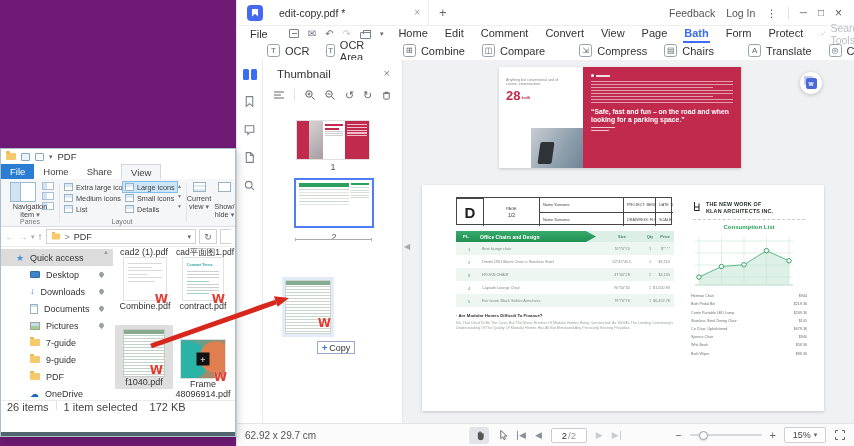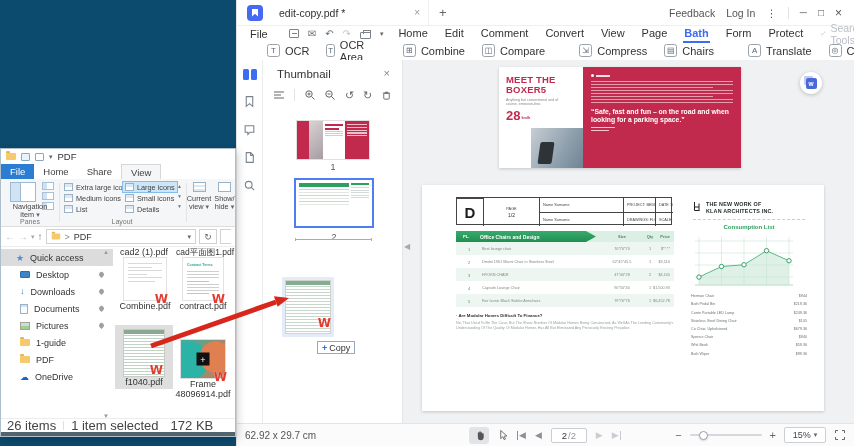--- a/index.html
+++ b/index.html
@@ -1,17 +1,17 @@
 <!DOCTYPE html>
 <html><head>
 <meta charset="utf-8">
 <style>
 *{margin:0;padding:0;box-sizing:border-box}
 body{font-family:"Liberation Sans",sans-serif;background:#fff}
-.canvas{position:relative;width:854px;height:446px;background:#0c4a6e;overflow:hidden;user-select:none}
+.canvas{position:relative;width:854px;height:446px;background:#701a75;overflow:hidden;user-select:none}
 svg{display:block}
 
 .pdfwin{position:absolute;left:236px;top:0;width:618px;height:446px;background:#fff;border-left:1px solid #e3e3e3}
 .ptitle{position:absolute;left:0;top:0;right:0;height:26px;display:flex;align-items:center;border-bottom:1px solid #efefef}
 .logo{width:16px;height:16px;border-radius:4px;background:#4569f0;margin:0 8px 0 10px;position:relative;flex:0 0 auto}
 .logo:after{content:"";position:absolute;left:5px;top:4px;width:6px;height:8px;background:#fff;clip-path:polygon(0 0,100% 0,100% 100%,50% 65%,0 100%)}
 .ptab{display:flex;align-items:center;width:158px;height:100%;font-size:10.5px;color:#333;border-right:1px solid #efefef;padding:0 8px}
 .ptab .x{margin-left:auto;color:#999;font-size:10px}
 .newtab{color:#666;font-size:13px;margin-left:10px}
 .pt-right{margin-left:auto;display:flex;align-items:center;gap:11px;padding-right:12px;font-size:10.5px;color:#555}
@@ -178,21 +178,21 @@
 .btntext{position:absolute;text-align:center;line-height:8px}
 .eaddr{height:20px;display:flex;align-items:center;gap:3px;padding:0 4px;border-bottom:1px solid #ededed;font-size:9.5px;color:#555}
 .aarr{color:#c0c2c5;font-size:10px;line-height:1}
 .aup{color:#6f7377;font-size:10px;line-height:1}
 .pathbox{flex:1;height:15px;border:1px solid #d2d2d2;display:flex;align-items:center;gap:4px;padding:0 4px;font-size:9px;color:#333}
 .pathbox .spc{flex:1}
 .refbox{width:18px;height:15px;border:1px solid #d2d2d2;display:flex;align-items:center;justify-content:center;color:#666;font-size:9px}
 .srchbox{width:11px;height:15px;border:1px solid #d2d2d2;border-right:none}
 .emain{position:absolute;left:0;top:98px;height:173px;right:0;display:flex;overflow:hidden}
 .esb{width:112px;position:relative;padding-top:2px;font-size:9px;color:#333}
-.srow{height:17px;display:flex;align-items:center;padding-left:19px;gap:6px;white-space:nowrap}
+.srow{height:17px;display:flex;align-items:center;padding-left:29px;gap:6px;white-space:nowrap}
 .srow.qa{background:#dcdcdc;padding-left:15px}
 .star{color:#4a90d9;font-size:9px}
 .deskico{width:10px;height:7px;background:#3c86c8;border:1px solid #2d6ba3;border-radius:1px}
 .dlico{color:#2d7dd2;font-weight:700;font-size:9px;line-height:1}
 .docico{width:8px;height:10px;background:#fff;border:1px solid #9ab0c4;box-shadow:inset 0 2px 0 #cfe3f3}
 .picico{width:10px;height:8px;border:1px solid #b0a089;background:linear-gradient(#bfe0f2 55%,#9fcf8f 55%)}
 .cloud{color:#1568bf;font-size:9px}
 .pin{width:5px;height:5px;background:#9aa0a6;border-radius:50% 50% 50% 0;transform:rotate(-45deg);margin-left:auto;margin-right:9px;flex:0 0 auto}
 .sbcaret{position:absolute;right:4px;color:#999;font-size:6px;line-height:1}
 .efiles{flex:1;position:relative;font-size:9px;color:#333}
@@ -206,21 +206,21 @@
 .ctlines{position:absolute;left:4px;right:4px;top:13px}
 .ctlines i{display:block;height:1px;background:#cfcfcf;margin-bottom:2.2px}
 .ctlines i:nth-child(4n){width:70%;background:#9fd3cf}
 .f1040sel{position:absolute;left:2px;top:78px;width:58px;background:#dedede;padding:4px 0 2px;text-align:center}
 .f1040th{position:relative;width:42px;height:48px;margin:0 auto;background:repeating-linear-gradient(#fff 0 2px,#c3d2c6 2px 3px);border:1px solid #c4ccc4}
 .f1040th:before{content:"";position:absolute;left:0;top:0;right:0;height:4px;background:#88a890}
 .f1040th .w{position:absolute;right:1px;bottom:0}
 .frameth{position:relative;width:46px;height:40px;margin:0 auto;border:1px solid #ddd;background:radial-gradient(circle at 78% 45%,#e08050 0 38%,transparent 40%),radial-gradient(circle at 20% 55%,#2ab3a6 0 45%,transparent 47%),linear-gradient(120deg,#37b0a4,#cf7a52)}
 .fplus{position:absolute;left:50%;top:50%;transform:translate(-50%,-50%);width:13px;height:13px;background:#111;color:#fff;font-size:9px;display:flex;align-items:center;justify-content:center}
 .frameth .w{position:absolute;right:-2px;bottom:-5px}
-.estatus{position:absolute;left:0;right:0;bottom:4px;height:14px;border-top:1px solid #ececec;display:flex;align-items:center;font-size:13px;color:#444;background:#fff}
+.estatus{position:absolute;left:0;right:0;bottom:4px;height:32px;border-top:1px solid #ececec;display:flex;align-items:flex-start;font-size:11px;color:#444;background:#fff}
 .estatus .d{width:1px;height:9px;background:#e0e0e0;margin:0 7px}
 .estrip{position:absolute;left:0;right:0;bottom:0;height:4px;background:#52656e}
 .arrowsvg{position:absolute;left:0;top:0;pointer-events:none;z-index:60}
 </style>
 </head>
 <body>
 
 <div class="canvas">
 
   <div class="pdfwin">
@@ -415,24 +415,20 @@
       <div class="copytip">
         <span class="plus">+</span>
         <span>Copy</span>
       </div>
     </div>
 
     <div class="docarea">
 
       <div class="page p1">
         <div class="p1b">
-          <div class="h1">
-            <div>MEET THE</div>
-              <div>BOXER5</div>
-          </div>
           <div class="subtx">Anything but conventional and of course, emission-free.</div>
           <div class="speed">
             <span>28</span>
               <small>km/h</small>
           </div>
           <div class="p1photo"></div>
         </div>
         <div class="p1c">
           <div class="logorow">
               <i></i>
@@ -691,21 +687,21 @@
       <span class="lscroll" style="top:25px">▼</span>
       <div class="grplabel" style="left:58px;width:126px">Layout</div>
       <span class="gsep" style="left:185px"></span>
 
       <span class="cvicon" style="left:192px;top:3px"></span>
       <div class="btntext" style="left:184px;top:16px;width:28px">
         <div>Current</div>
         <div><span>view</span> <span class="caret">▾</span></div>
       </div>
       <span class="cvicon" style="left:217px;top:3px;background:#fff"></span>
-      <div class="btntext" style="left:211px;top:16px;width:25px">
+      <div class="btntext" style="left:211px;top:24px;width:25px">
         <div>Show/</div>
         <div><span>hide</span> <span class="caret">▾</span></div>
       </div>
     </div>
     <div class="eaddr">
       <span class="aarr">←</span>
       <span class="aarr">→</span>
       <span class="caret" style="color:#aaa">▾</span>
       <span class="aup">↑</span>
       <div class="pathbox">
@@ -741,21 +737,25 @@
             <span>Documents</span>
             <span class="pin"></span>
           </div>
         <div class="srow">
             <span class="picico"></span>
             <span>Pictures</span>
             <span class="pin"></span>
           </div>
         <div class="srow">
             <span class="fold"></span>
-            <span>1-guide</span>
+            <span>7-guide</span>
+          </div>
+        <div class="srow">
+            <span class="fold"></span>
+            <span>9-guide</span>
           </div>
         <div class="srow">
             <span class="fold"></span>
             <span>PDF</span>
           </div>
         <div class="srow">
             <span class="cloud">☁</span>
             <span>OneDrive</span>
           </div>
         <span class="sbcaret" style="bottom:1px">▼</span>

